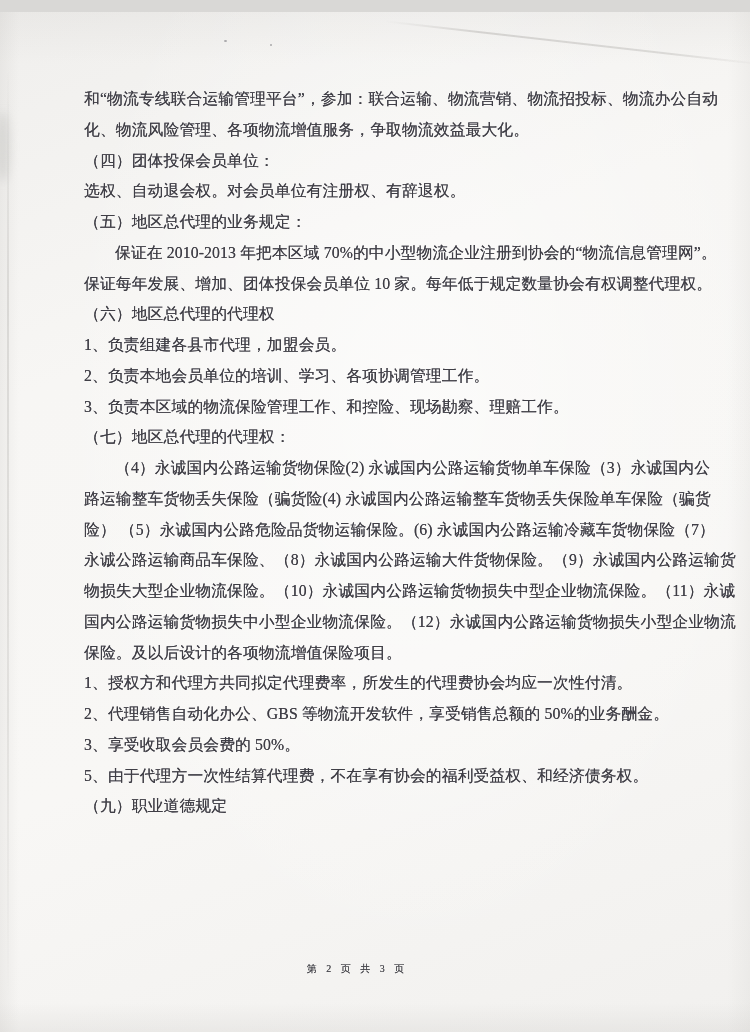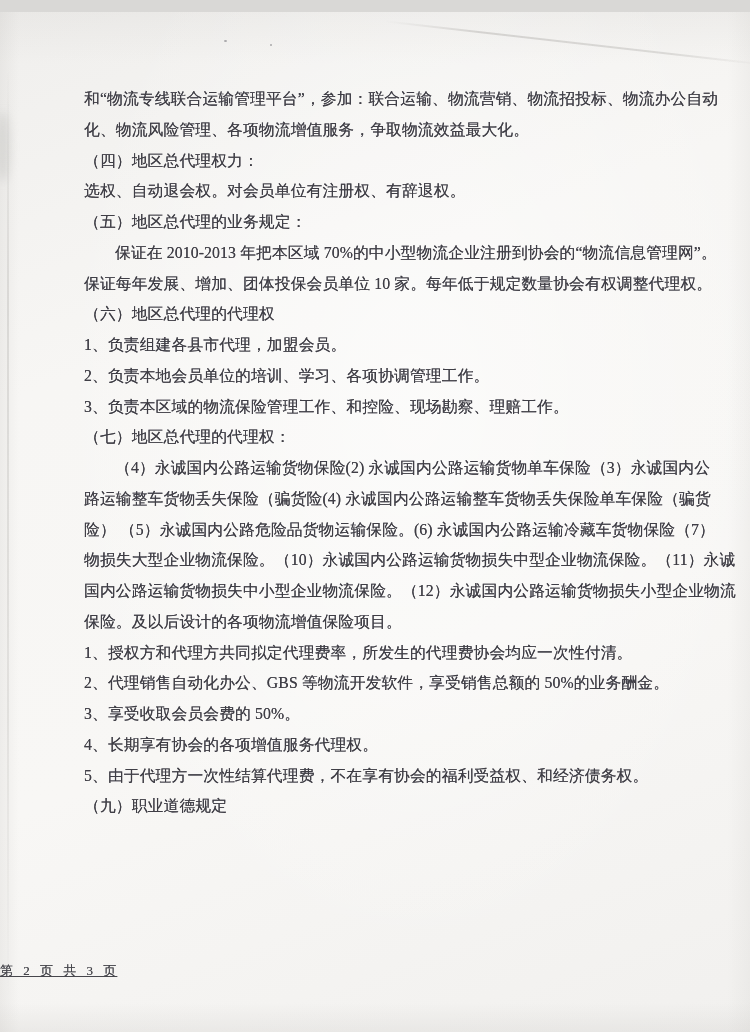--- a/index.html
+++ b/index.html
@@ -78,60 +78,60 @@
     white-space: nowrap;
   }
   .line.indent {
     padding-left: 31px;
   }
   .footer {
     position: absolute;
     left: 0;
     top: 950px;
     width: 712px;
+    text-align: center;
     color: #46464c;
-    font-size: 13px;
+    font-size: 10px;
     letter-spacing: 1px;
     word-spacing: 5px;
     text-shadow: 0 0 0.5px rgba(70,70,76,0.8);
-    text-decoration: underline;
   }
 </style>
 </head>
 <body>
 
 <div class="page">
   <div class="crease-top"></div>
   <div class="crease-left"></div>
   <div class="smudge-left"></div>
   <div class="speck s1"></div>
   <div class="speck s2"></div>
   <div class="speck s3"></div>
 
   <div class="doc-body">
       <div class="line">和“物流专线联合运输管理平台”，参加：联合运输、物流营销、物流招投标、物流办公自动</div>
       <div class="line">化、物流风险管理、各项物流增值服务，争取物流效益最大化。</div>
-      <div class="line">（四）地区总代理权力：</div>
+      <div class="line">（四）团体投保会员单位：</div>
       <div class="line">选权、自动退会权。对会员单位有注册权、有辞退权。</div>
       <div class="line">（五）地区总代理的业务规定：</div>
       <div class="line indent">保证在 2010-2013 年把本区域 70%的中小型物流企业注册到协会的“物流信息管理网”。</div>
       <div class="line">保证每年发展、增加、团体投保会员单位 10 家。每年低于规定数量协会有权调整代理权。</div>
       <div class="line">（六）地区总代理的代理权</div>
       <div class="line">1、负责组建各县市代理，加盟会员。</div>
       <div class="line">2、负责本地会员单位的培训、学习、各项协调管理工作。</div>
       <div class="line">3、负责本区域的物流保险管理工作、和控险、现场勘察、理赔工作。</div>
       <div class="line">（七）地区总代理的代理权：</div>
       <div class="line indent">（4）永诚国内公路运输货物保险(2) 永诚国内公路运输货物单车保险（3）永诚国内公</div>
       <div class="line">路运输整车货物丢失保险（骗货险(4) 永诚国内公路运输整车货物丢失保险单车保险（骗货</div>
       <div class="line">险） （5）永诚国内公路危险品货物运输保险。(6) 永诚国内公路运输冷藏车货物保险（7）</div>
+      <div class="line">永诚公路运输商品车保险、（8）永诚国内公路运输大件货物保险。（9）永诚国内公路运输货</div>
       <div class="line">物损失大型企业物流保险。（10）永诚国内公路运输货物损失中型企业物流保险。（11）永诚</div>
       <div class="line">国内公路运输货物损失中小型企业物流保险。（12）永诚国内公路运输货物损失小型企业物流</div>
       <div class="line">保险。及以后设计的各项物流增值保险项目。</div>
       <div class="line">1、授权方和代理方共同拟定代理费率，所发生的代理费协会均应一次性付清。</div>
       <div class="line">2、代理销售自动化办公、GBS 等物流开发软件，享受销售总额的 50%的业务酬金。</div>
       <div class="line">3、享受收取会员会费的 50%。</div>
-      <div class="line">4、长期享有协会的各项增值服务代理权。</div>
       <div class="line">5、由于代理方一次性结算代理费，不在享有协会的福利受益权、和经济债务权。</div>
       <div class="line">（九）职业道德规定</div>
     </div>
 
   <div class="footer">第 2 页 共 3 页</div>
 </div>
 
 </body></html>

